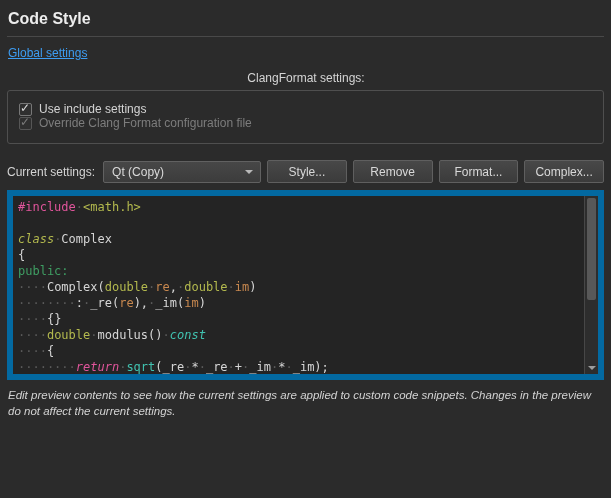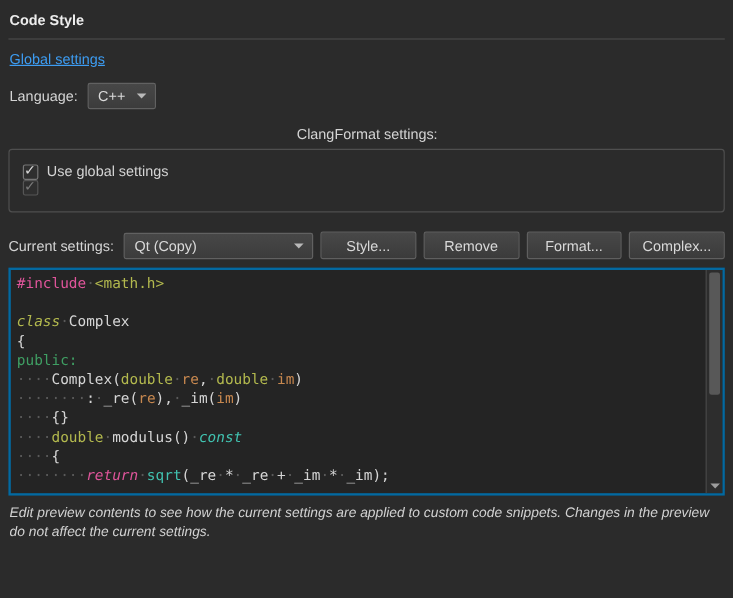--- a/index.html
+++ b/index.html
@@ -3,21 +3,21 @@
 <meta charset="utf-8">
 <style>
   html,body { margin:0; padding:0; }
   body {
     width:611px; height:498px; overflow:hidden;
     background:#2b2b2b; color:#d4d4d4;
     font-family:"Liberation Sans", sans-serif; font-size:12px;
   }
   .page { padding:8px 7px 0 7px; box-sizing:border-box; }
 
-  .page-title { font-size:12px; font-weight:bold; color:#ededed; margin:2px 0 8px 1px; }
+  .page-title { font-size:16px; font-weight:bold; color:#ededed; margin:2px 0 8px 1px; }
   .title-divider { border:none; border-top:1px solid #494949; margin:0 0 9px 0; }
 
   .link { color:#3d9df3; text-decoration:underline; font-size:12px; cursor:pointer; display:inline-block; margin:0 0 11px 1px; }
 
   .form-row { display:flex; align-items:center; }
   .lang-row { margin:2px 0 14px 1px; }
   .lang-row .lbl { margin-right:8px; }
 
   .combo {
     display:inline-flex; align-items:center; justify-content:space-between;
@@ -62,21 +62,21 @@
   .btn {
     flex:1; height:23px; margin-left:6px;
     background:linear-gradient(#484848,#3b3b3b);
     border:1px solid #5f5f5f; border-radius:2px;
     color:#d8d8d8; font-family:inherit; font-size:12px; cursor:pointer;
   }
   .btn:first-of-type { margin-left:0; }
 
   .editor {
     position:relative; height:190px; box-sizing:border-box;
-    border:2px solid #0369a1; background:#242424; margin-bottom:7px;
+    border:6px solid #0369a1; background:#242424; margin-bottom:7px;
     overflow:hidden;
   }
   .code {
     position:absolute; top:0; left:0; right:14px; bottom:0;
     padding:3px 0 0 5px;
     font-family:"DejaVu Sans Mono", monospace; font-size:12px; line-height:16px;
     white-space:pre; overflow:hidden;
   }
   .code-line { height:16px; }
   .scrollbar {
@@ -105,43 +105,37 @@
 </head>
 <body>
 
 <div class="page">
 
   <div class="page-title">Code Style</div>
   <hr class="title-divider">
 
   <a class="link">Global settings</a>
 
-  <div class="form-row lang-row">
-    <span class="lbl">Language:</span>
-    <div class="combo">
-      <span>C++</span>
-      <span class="chev"></span>
-    </div>
-  </div>
 
   <div class="section-label">ClangFormat settings:</div>
 
   <div class="groupbox">
     <div class="cb-row">
       <span class="cbox">
           <span class="check">✓</span>
         </span>
-      <span class="cb-label">Use global settings</span>
+      <span class="cb-label">Use include settings</span>
     </div>
 
 
     <div class="cb-row disabled">
       <span class="cbox">
           <span class="check">✓</span>
         </span>
+      <span class="cb-label">Override Clang Format configuration file</span>
     </div>
   </div>
 
   <div class="form-row current-row">
     <span class="lbl">Current settings:</span>
     <div class="combo current-combo">
       <span>Qt (Copy)</span>
       <span class="chev"></span>
     </div>
     <button class="btn">Style...</button>

